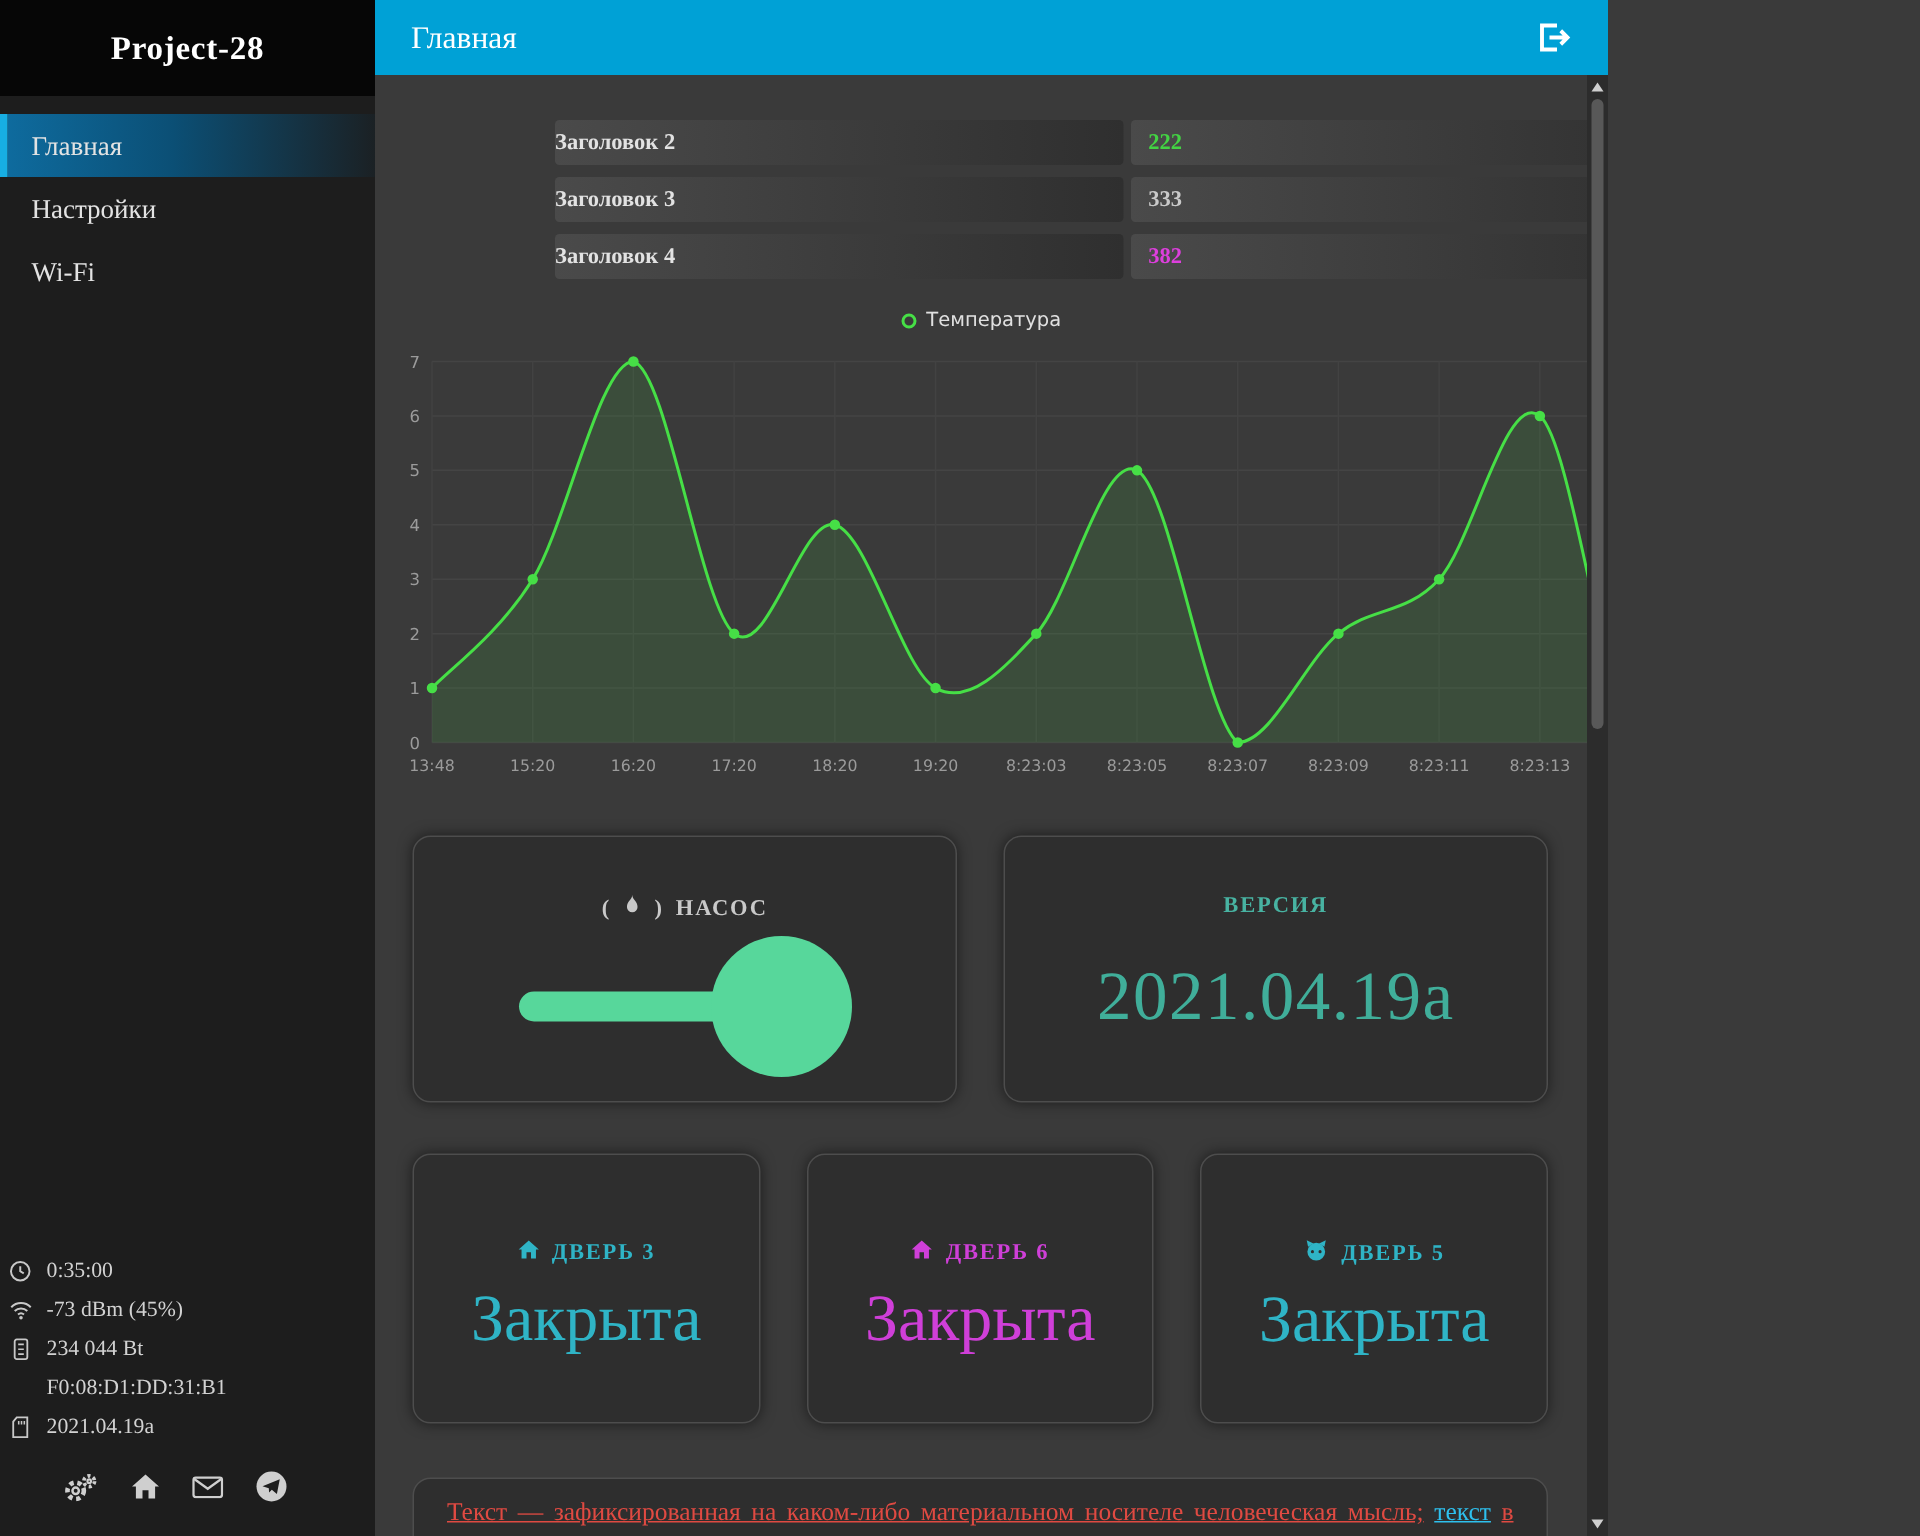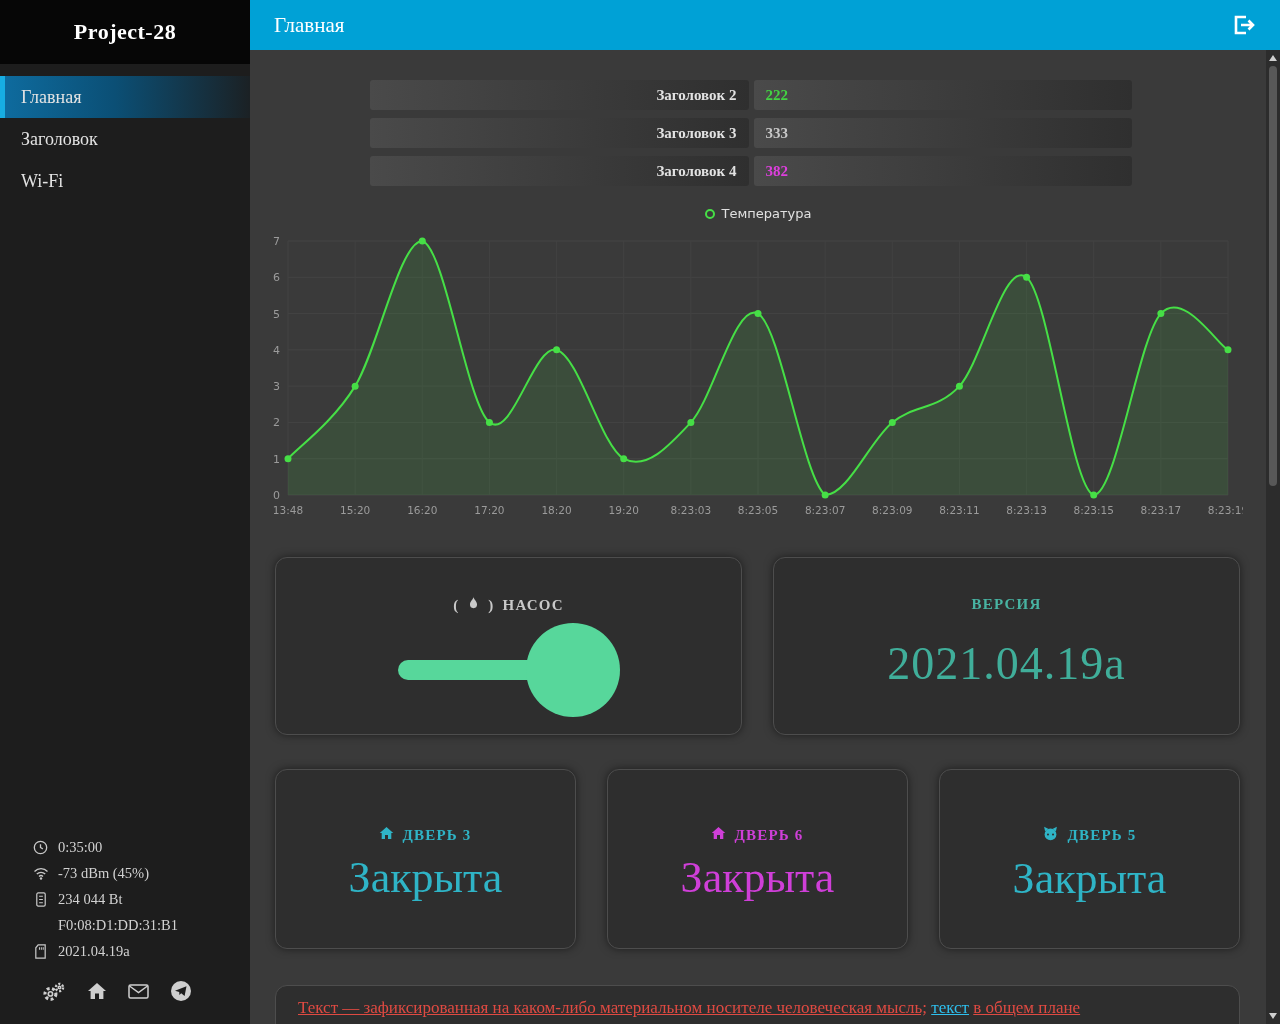--- a/index.html
+++ b/index.html
@@ -1,30 +1,30 @@
 <!DOCTYPE html>
 <html><head>
 <meta charset="utf-8">
 <style>
   *{margin:0;padding:0;box-sizing:border-box}
   html,body{width:1280px;height:1024px;overflow:hidden;background:#3a3a3a;
     font-family:"Liberation Serif","DejaVu Serif",serif;}
-  .app{display:flex;width:1280px;height:1024px}
+  .app{display:flex;width:1072px;height:1024px}
 
   
   .sidebar{flex:0 0 250px;background:#1d1d1d;display:flex;flex-direction:column;z-index:3}
   .sidebar-header{height:64px;background:#060606;display:flex;align-items:center;justify-content:center;
     color:#fff;font-size:22px;font-weight:bold;letter-spacing:.5px}
   .sidebar-nav{margin-top:12px}
   .nav-item{height:42px;display:flex;align-items:center;padding-left:16px;color:#e3e3e3;
     font-size:18px;cursor:pointer;border-left:5px solid transparent}
   .nav-item.active{background:linear-gradient(90deg,#0e6b9e 0%,#0b4f75 45%,rgba(12,60,88,.12) 100%);
     border-left-color:#17aee3}
   .sidebar-spacer{flex:1}
-  .status{padding-left:32px;color:#d2d2d2;font-size:14.5px}
+  .status{padding-left:5px;color:#d2d2d2;font-size:14.5px}
   .status-row{display:flex;align-items:center;height:26px;gap:9px}
   .status-row .sicon{width:17px;display:flex;justify-content:center;align-items:center}
   .status-row.noicon{padding-left:26px}
   .sidebar-icons{display:flex;align-items:center;gap:21px;padding:16px 0 22px 42px}
   .sidebar-icons .bicon{cursor:pointer;display:flex;align-items:center}
 
   
   .main{flex:1;position:relative;height:100%;background:#3a3a3a}
   .topbar{height:50px;background:#00a1d6;display:flex;align-items:center;padding:0 24px;color:#fff}
   .topbar-title{font-size:21px}
@@ -37,21 +37,21 @@
   .sb-arrow{position:absolute;left:3px;width:0;height:0;border-left:4px solid transparent;border-right:4px solid transparent;cursor:pointer}
   .sb-up{top:5px;border-bottom:6px solid #cfcfcf}
   .sb-down{bottom:5px;border-top:6px solid #cfcfcf}
   .sb-thumb{position:absolute;top:16px;left:3px;width:8px;height:420px;background:#585858;border-radius:4px;cursor:pointer}
 
   
   .kv-table{width:762px;margin:30px 0 0 120px}
   .kv-row{display:flex;gap:5px;margin-bottom:8px}
   .kv-cell{flex:1;height:30px;line-height:30px;background:linear-gradient(90deg,#4a4a4a,#2f2f2f);
     border-radius:3px;font-size:15px;font-weight:bold}
-  .kv-label{text-align:right;padding-right:12px;color:#e2e2e2}
+  .kv-label{padding-right:12px;color:#e2e2e2}
   .kv-value{padding-left:12px}
   .kv-value.green{color:#43d243}
   .kv-value.gray{color:#c9c9c9}
   .kv-value.magenta{color:#dd3fdd}
 
   
   .chart-block{margin-top:20px}
   .legend{display:flex;align-items:center;justify-content:center;gap:7px;
     font-family:"DejaVu Sans",sans-serif;font-size:13px;color:#e0e0e0}
   .legend-marker{width:10px;height:10px;border:2px solid #46df46;border-radius:50%}
@@ -92,21 +92,21 @@
 <div class="app">
 
   <aside class="sidebar">
     <div class="sidebar-header">Project-28</div>
 
     <nav class="sidebar-nav">
       <div class="nav-item active">
         <span>Главная</span>
       </div>
       <div class="nav-item">
-        <span>Заголовок</span>
+        <span>Настройки</span>
       </div>
       <div class="nav-item">
         <span>Wi-Fi</span>
       </div>
     </nav>
 
     <div class="sidebar-spacer"></div>
 
     <div class="status">
       <div class="status-row">

